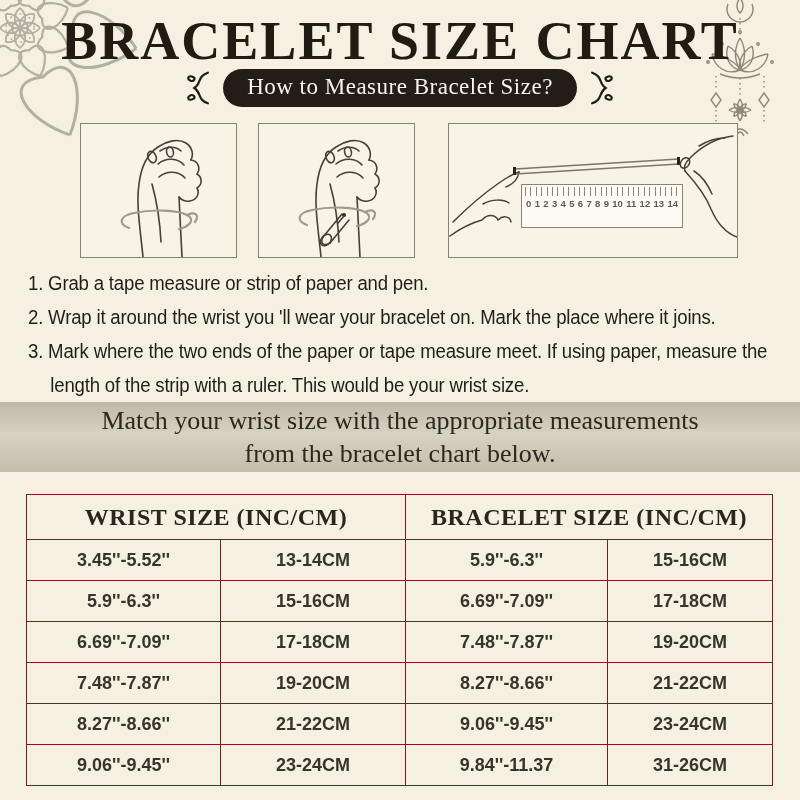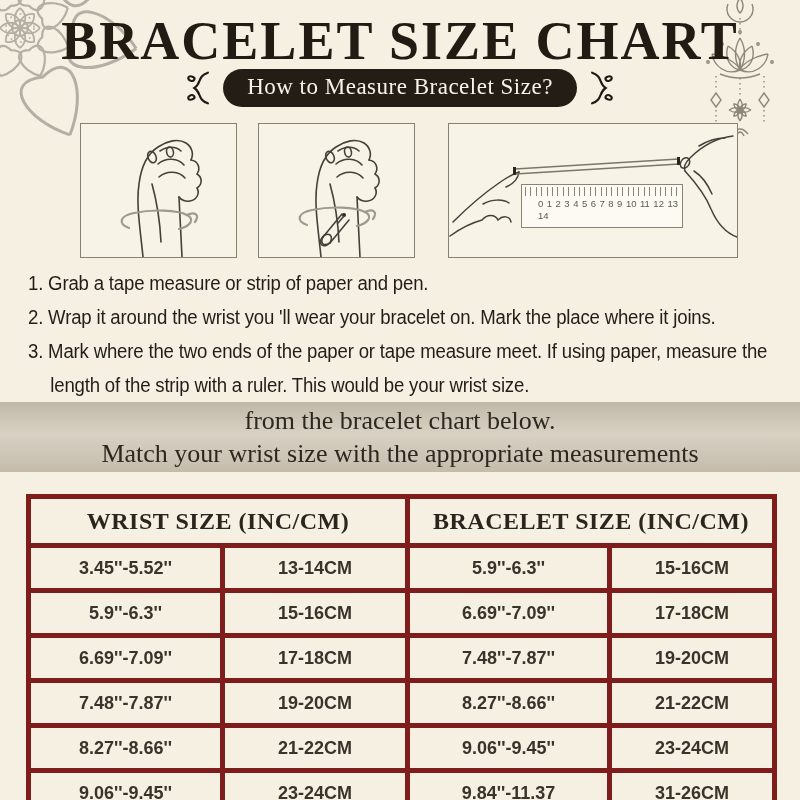--- a/index.html
+++ b/index.html
@@ -38,21 +38,21 @@
   .illu svg{position:absolute;left:0;top:0;}
   .ruler{
     position:absolute;left:72px;top:60px;width:162px;height:44px;
     background:#fcfaf3;border:1px solid #8a8376;box-sizing:border-box;
   }
   .ruler .ticks{
     height:9px;margin:2px 3px 0 3px;
     background:repeating-linear-gradient(90deg,#8a8376 0,#8a8376 1px,transparent 1px,transparent 5.4px);
   }
   .ruler .nums{
-    margin:2px 4px 0 16px;font-size:9.5px;font-weight:400;color:#5f594e;
+    margin:2px 4px 0 4px;font-size:9.5px;font-weight:700;color:#5f594e;
     text-align:justify;text-align-last:justify;line-height:12px;
   }
   
   .steps{
     position:absolute;left:28px;top:266px;width:810px;
     transform:scaleX(.93);transform-origin:left top;
     font-size:20px;line-height:34px;color:#211e1a;letter-spacing:-.2px;
   }
   .steps .step{padding-left:24px;text-indent:-24px;}
   
@@ -61,21 +61,21 @@
     background:linear-gradient(180deg,#c0b8a7 0%,#d8d2c4 46%,#d3ccbd 60%,#c4bcab 100%);
     display:flex;flex-direction:column;align-items:center;justify-content:center;
     font-family:"Liberation Serif",serif;font-size:26px;line-height:33px;
     color:#2c2820;text-align:center;
   }
   
   table.size{
     position:absolute;left:26px;top:494px;width:746px;
     border-collapse:collapse;table-layout:fixed;
   }
-  table.size th,table.size td{border:5px solid #7f1d1d;text-align:center;padding:2px;}
+  table.size th,table.size td{border:1px solid #7f1d1d;text-align:center;padding:2px;}
   table.size th{
     height:40px;font-family:"Liberation Serif",serif;font-weight:700;
     font-size:24px;letter-spacing:.5px;color:#2a251e;
   }
   table.size td{
     height:36px;font-size:18px;font-weight:700;color:#38332b;letter-spacing:0;
   }
   
   .footnote{position:absolute;left:0;top:760px;width:800px;text-align:center;}
   .footnote span{
@@ -236,22 +236,22 @@
     </div>
   </div>
 
   <div class="steps">
     <div class="step">1. Grab a tape measure or strip of paper and pen.</div>
     <div class="step">2. Wrap it around the wrist you 'll wear your bracelet on. Mark the place where it joins.</div>
     <div class="step">3. Mark where the two ends of the paper or tape measure meet. If using paper, measure the length of the strip with a ruler. This would be your wrist size.</div>
   </div>
 
   <div class="match-banner">
+    <div>Match your wrist size with the appropriate measurements</div>
     <div>from the bracelet chart below.</div>
-    <div>Match your wrist size with the appropriate measurements</div>
   </div>
 
   <table class="size">
     <colgroup>
         <col style="width:194px">
         <col style="width:185px">
         <col style="width:202px">
         <col style="width:165px">
       </colgroup>
     <tbody>

